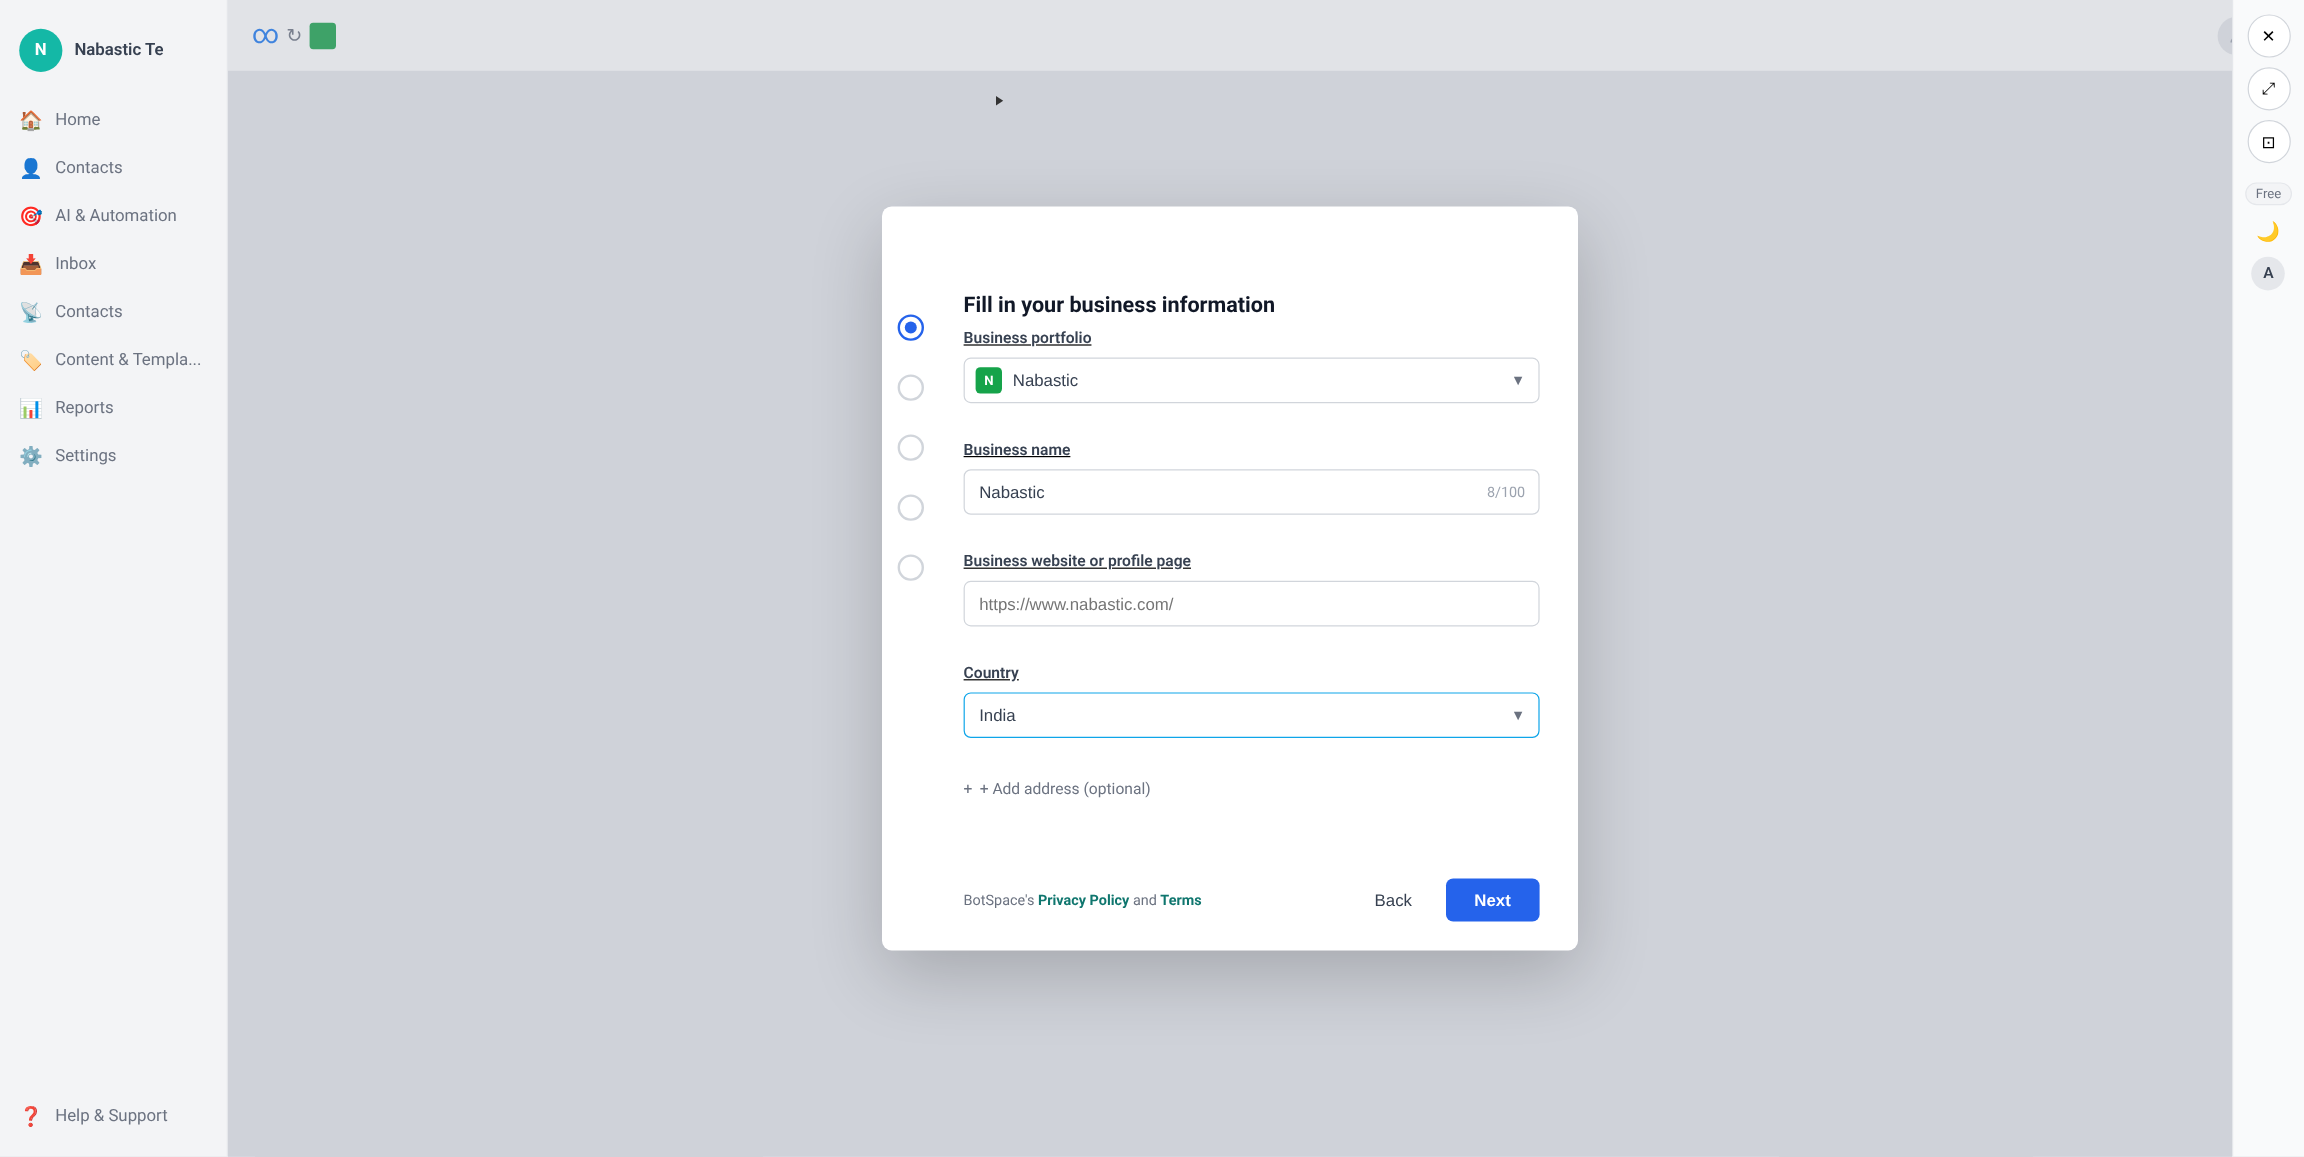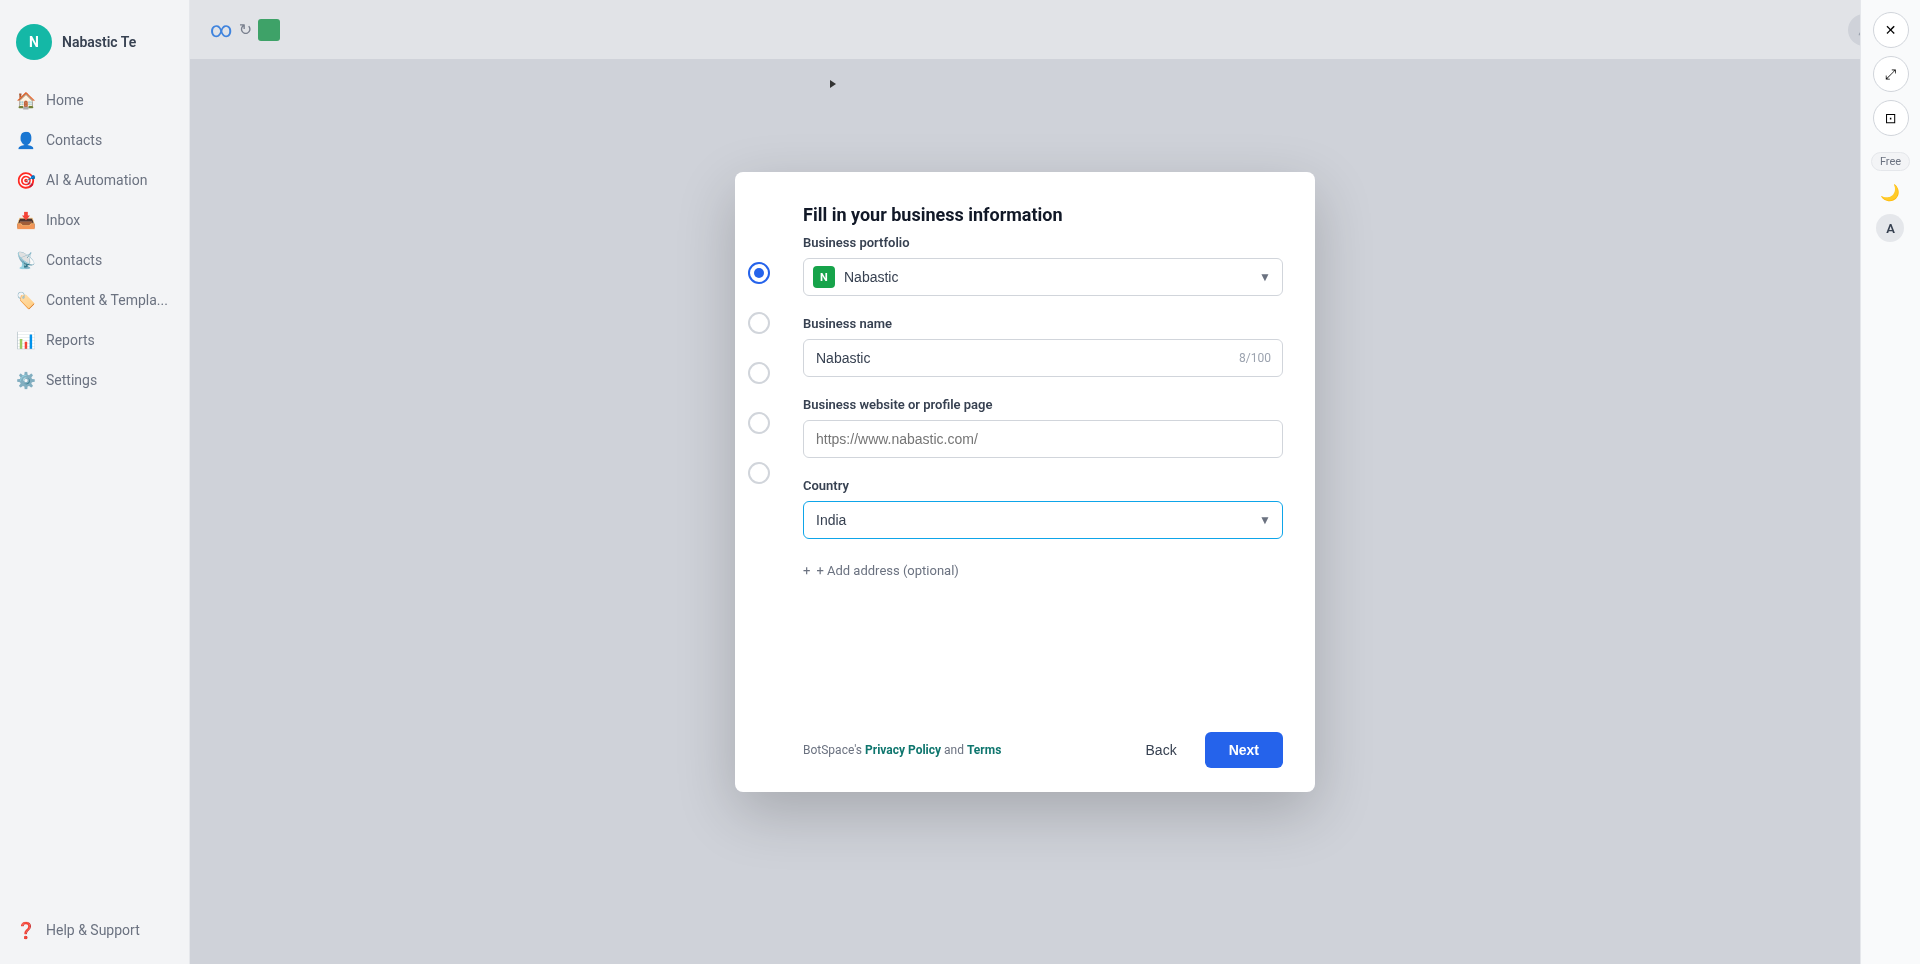--- a/index.html
+++ b/index.html
@@ -194,35 +194,37 @@
       padding: 32px 32px 0 20px;
       flex: 1;
       display: flex;
       flex-direction: column;
     }
     .modal-title {
       font-size: 18px;
       font-weight: 700;
       color: #111827;
       margin-bottom: 10px;
+      margin-top: 40px;
     }
     .modal-desc {
       font-size: 13px;
       color: #6b7280;
       line-height: 1.5;
       margin-bottom: 24px;
     }
     .form-label {
       font-size: 13px;
       font-weight: 600;
       color: #374151;
       margin-bottom: 8px;
     }
     .form-group {
-      margin-bottom: 20px;
+      margin-bottom: 32px;
+      text-decoration: underline;
     }
     .select-wrapper {
       position: relative;
     }
     .business-select {
       width: 100%;
       padding: 10px 36px 10px 40px;
       border: 1px solid #d1d5db;
       border-radius: 6px;
       font-size: 14px;

